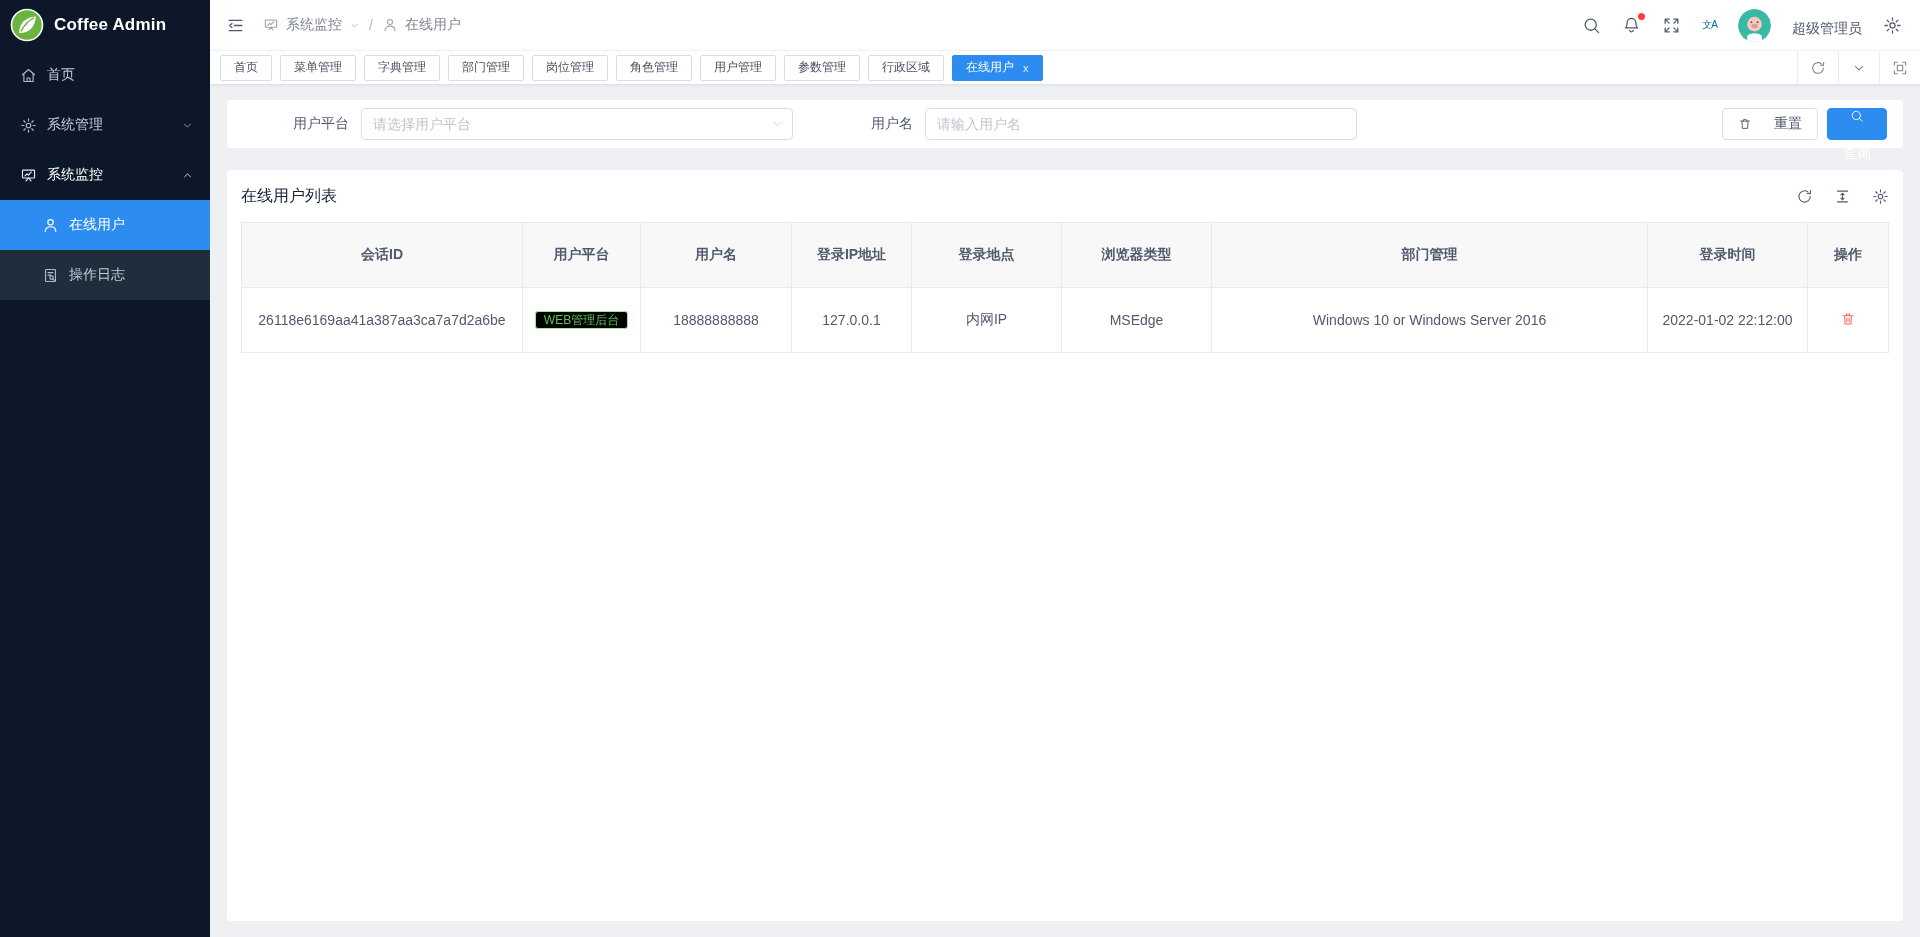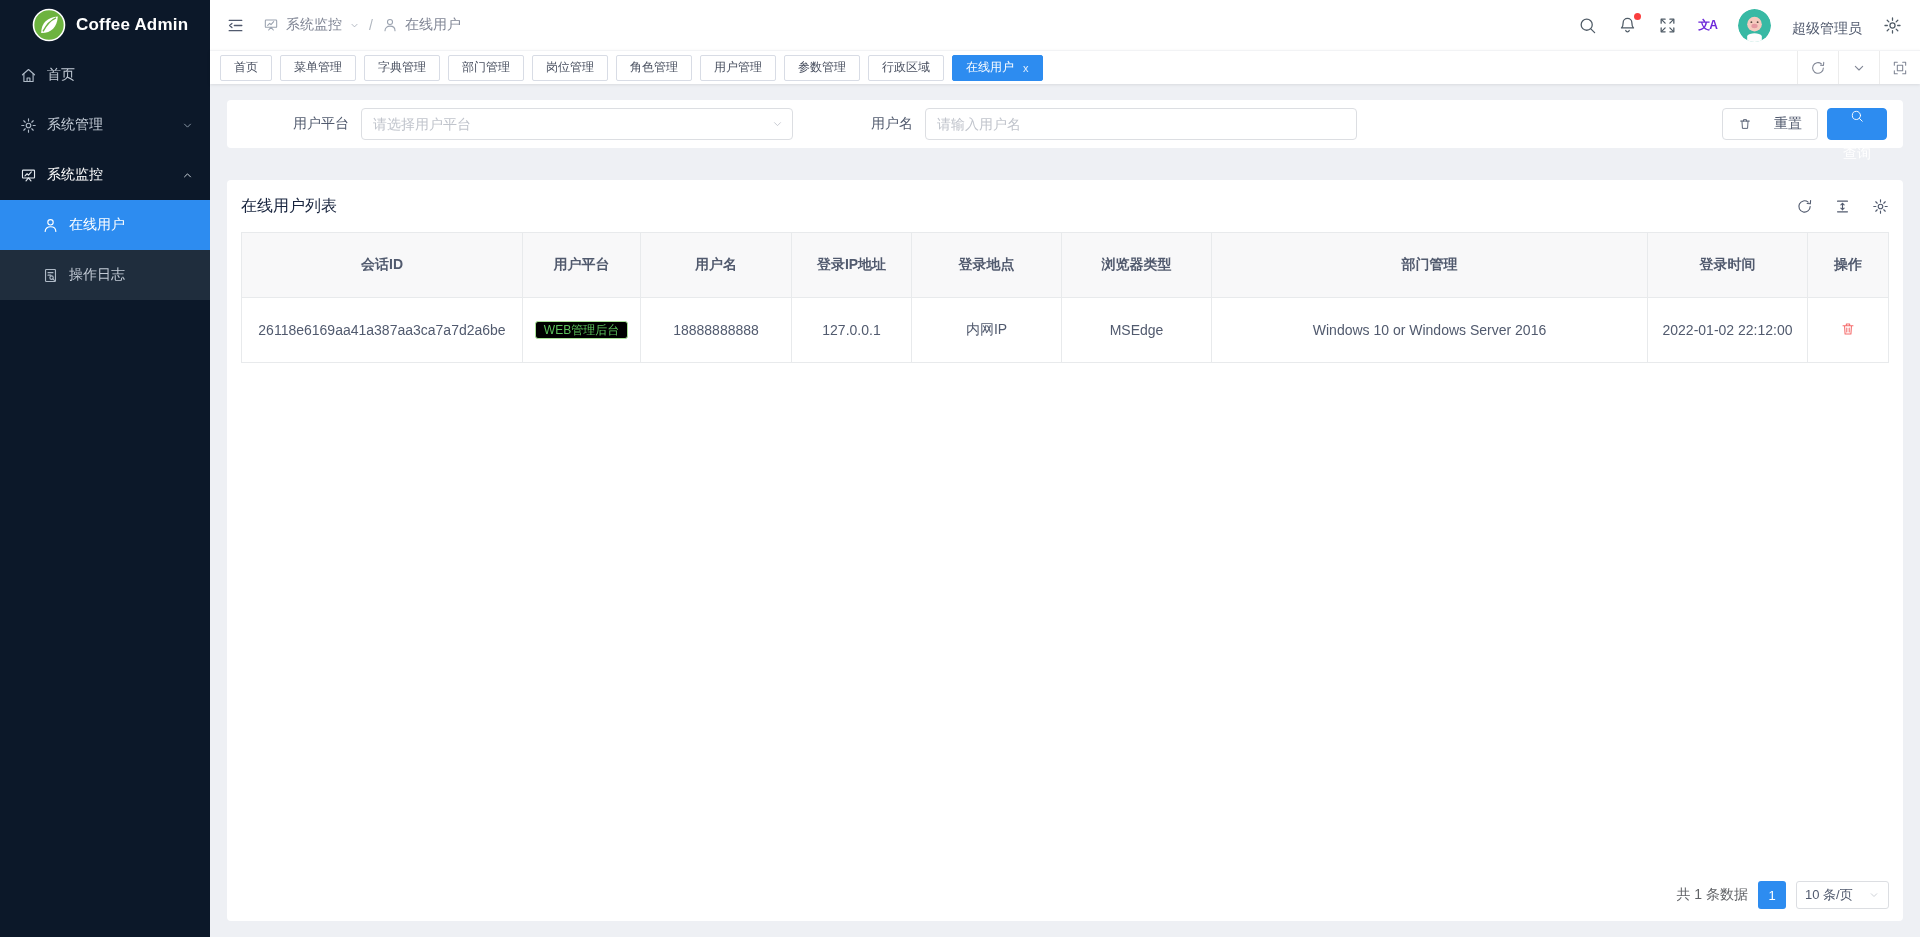--- a/index.html
+++ b/index.html
@@ -3,21 +3,21 @@
 <meta charset="utf-8">
 <style>
   * { margin:0; padding:0; box-sizing:border-box; }
   html,body { width:1920px; height:937px; overflow:hidden; }
   body { font-family:"Liberation Sans","DejaVu Sans",sans-serif; display:flex; background:#eef0f4; color:#515a6e; }
   .ic { width:1em; height:1em; display:block; }
   .ic * { fill:none; stroke:currentColor; stroke-width:1.6; stroke-linecap:round; stroke-linejoin:round; }
 
   
   .sidebar { width:210px; height:100%; background:#0c1829; flex:none; display:flex; flex-direction:column; }
-  .logo { height:50px; display:flex; align-items:center; gap:10px; padding-left:32px; }
+  .logo { height:50px; display:flex; align-items:center; gap:10px; padding-left:10px; }
   .logo svg { width:34px; height:34px; }
   .logo-text { color:#ffffff; font-size:17px; font-weight:bold; letter-spacing:.2px; }
   .menu-item { height:50px; display:flex; align-items:center; gap:10px; padding:0 16px 0 20px; font-size:14px; color:#c3cbd6; cursor:pointer; }
   .menu-item .mi-icon { font-size:17px; color:#aeb9c6; }
   .menu-item .chev { margin-left:auto; font-size:13px; color:#9aa7b5; }
   .menu-item.open { color:#ffffff; }
   .menu-item.open .mi-icon, .menu-item.open .chev { color:#e6ecf2; }
   .submenu { background:#1f2d3d; }
   .submenu .menu-item { padding-left:42px; }
   .submenu .menu-item.active { background:#2d8cf0; color:#fff; }
@@ -29,21 +29,21 @@
   
   .header { height:50px; background:#fff; display:flex; align-items:center; padding:0 18px 0 16px; flex:none; }
   .collapse-btn { font-size:19px; color:#515a6e; cursor:pointer; margin-right:18px; }
   .breadcrumb { display:flex; align-items:center; gap:7px; font-size:14px; color:#808695; }
   .breadcrumb .bc-icon { font-size:16px; color:#9aa2af; }
   .breadcrumb .bc-chev { font-size:11px; color:#9aa2af; }
   .bc-sep { color:#b0b6bf; margin:0 2px; }
   .header-right { margin-left:auto; display:flex; align-items:center; gap:21px; }
   .h-icon { font-size:19px; color:#4f5b66; cursor:pointer; position:relative; }
   .bell-dot { position:absolute; top:-3px; right:-4px; width:7px; height:7px; border-radius:50%; background:#fa3e3e; }
-  .translate { font-size:12px; font-weight:bold; color:#6d28d9; cursor:pointer; letter-spacing:-1px; }
+  .translate { font-size:10px; font-weight:normal; color:#0369a1; cursor:pointer; letter-spacing:-1px; }
   .avatar { width:33px; height:33px; border-radius:50%; overflow:hidden; flex:none; cursor:pointer; }
   .avatar svg { width:100%; height:100%; display:block; }
   .username { font-size:14px; color:#515a6e; cursor:pointer;margin-top:7px; }
 
   
   .tabbar { height:34px; background:#fff; border-top:1px solid #f2f3f5; box-shadow:0 1px 3px rgba(0,0,0,.09); display:flex; align-items:center; padding-left:10px; flex:none; position:relative; z-index:2; }
   .tab { height:26px; display:flex; align-items:center; padding:0 13px; border:1px solid #d8dce5; border-radius:2px; background:#fff; color:#495060; font-size:12px; margin-right:8px; cursor:pointer; white-space:nowrap; }
   .tab.active { background:#2d8cf0; border-color:#2d8cf0; color:#fff; }
   .tab .tab-close { margin-left:9px; font-size:11px; opacity:.85; }
   .tab-tools { margin-left:auto; display:flex; align-items:stretch; height:100%; }
@@ -60,21 +60,21 @@
   .field { position:relative; }
   .field input { width:432px; height:32px; border:1px solid #dcdee2; border-radius:4px; padding:0 30px 0 11px; font-size:14px; color:#515a6e; outline:none; font-family:inherit; }
   .field input::placeholder { color:#c0c4cc; }
   .field .field-chev { position:absolute; right:9px; top:50%; transform:translateY(-50%); font-size:13px; color:#c0c4cc; pointer-events:none; }
   .search-actions { margin-left:auto; display:flex; gap:9px; }
   .btn { height:32px; display:inline-flex; align-items:center; gap:22px; padding:0 15px; border-radius:4px; font-size:14px; cursor:pointer; border:1px solid #dcdee2; background:#fff; color:#515a6e; }
   .btn .ic { font-size:14px; }
   .btn-primary { background:#2d8cf0; border-color:#2d8cf0; color:#fff;flex-direction:column; }
 
   
-  .table-card { background:#fff; border-radius:4px; margin-top:32px; flex:1; display:flex; flex-direction:column; padding:0 14px 12px; min-height:0; }
+  .table-card { background:#fff; border-radius:4px; margin-top:22px; flex:1; display:flex; flex-direction:column; padding:0 14px 12px; min-height:0; }
   .card-head { height:52px; display:flex; align-items:center; flex:none; }
   .card-title { font-size:16px; color:#17233d; }
   .card-tools { margin-left:auto; display:flex; gap:21px; color:#515a6e; }
   .card-tool { font-size:17px; cursor:pointer; }
 
   table.grid { width:100%; border-collapse:collapse; table-layout:fixed; flex:none; }
   .grid th, .grid td { border:1px solid #e8eaec; text-align:center; font-size:14px; height:65px; padding:0 6px; overflow:hidden; white-space:nowrap; text-overflow:ellipsis; }
   .grid th { background:#f8f8f9; color:#515a6e; font-weight:bold; }
   .grid td { color:#515a6e; }
   .c1{width:281px}.c2{width:118px}.c3{width:151px}.c4{width:120px}.c5{width:150px}.c6{width:150px}.c8{width:160px}.c9{width:81px}
@@ -385,27 +385,15 @@
               <span class="row-del">
                 <svg class="ic" viewBox="0 0 24 24">
                     <path d="M4.5 7h15M9.5 7V4.5h5V7M6.8 7l.8 12.5h8.8L17.2 7M10.2 10.5v6M13.8 10.5v6"></path>
                   </svg>
               </span>
             </td>
           </tr>
         </tbody>
       </table>
 
-      <div class="pagination">
-        <span>共 1 条数据</span>
-        <span class="page-num">1</span>
-        <span class="page-size">
-          <span>10 条/页</span>
-          <span class="field-chev" style="position:static;transform:none;">
-            <svg class="ic" viewBox="0 0 24 24">
-                <path d="M6.5 9.5l5.5 5.5 5.5-5.5"></path>
-              </svg>
-          </span>
-        </span>
-      </div>
     </div>
   </div>
 </div>
 
 </body></html>

